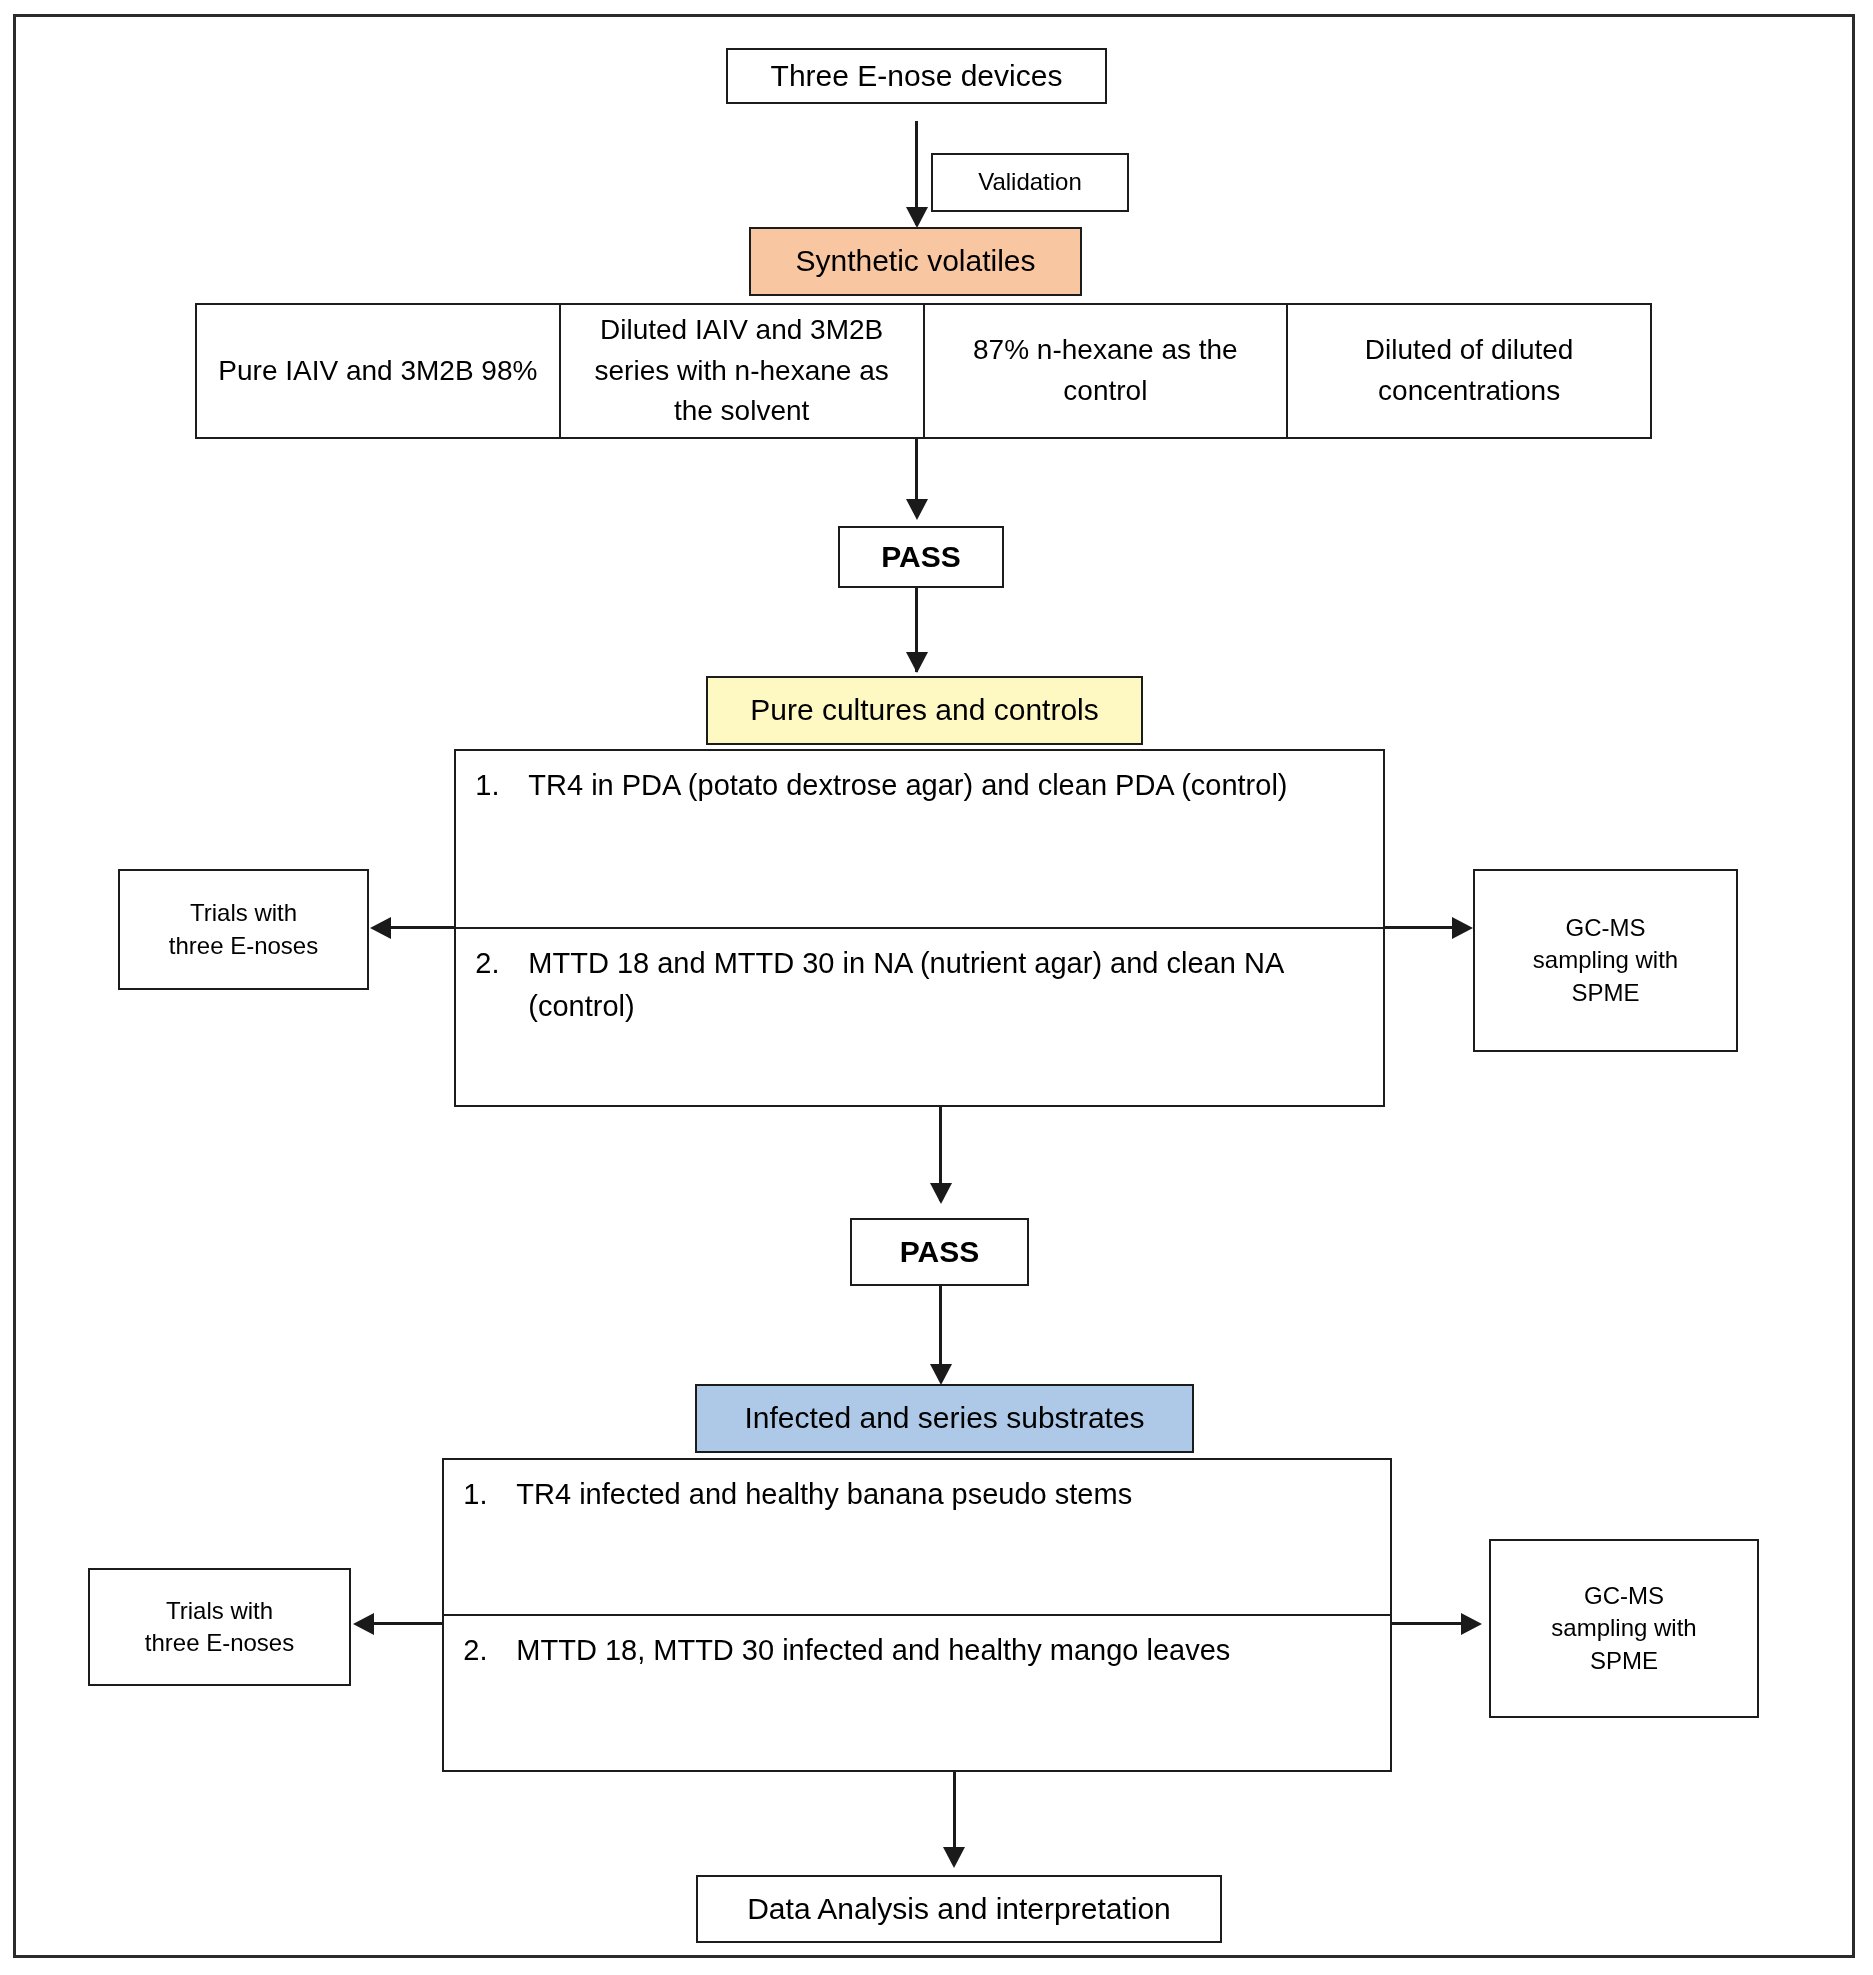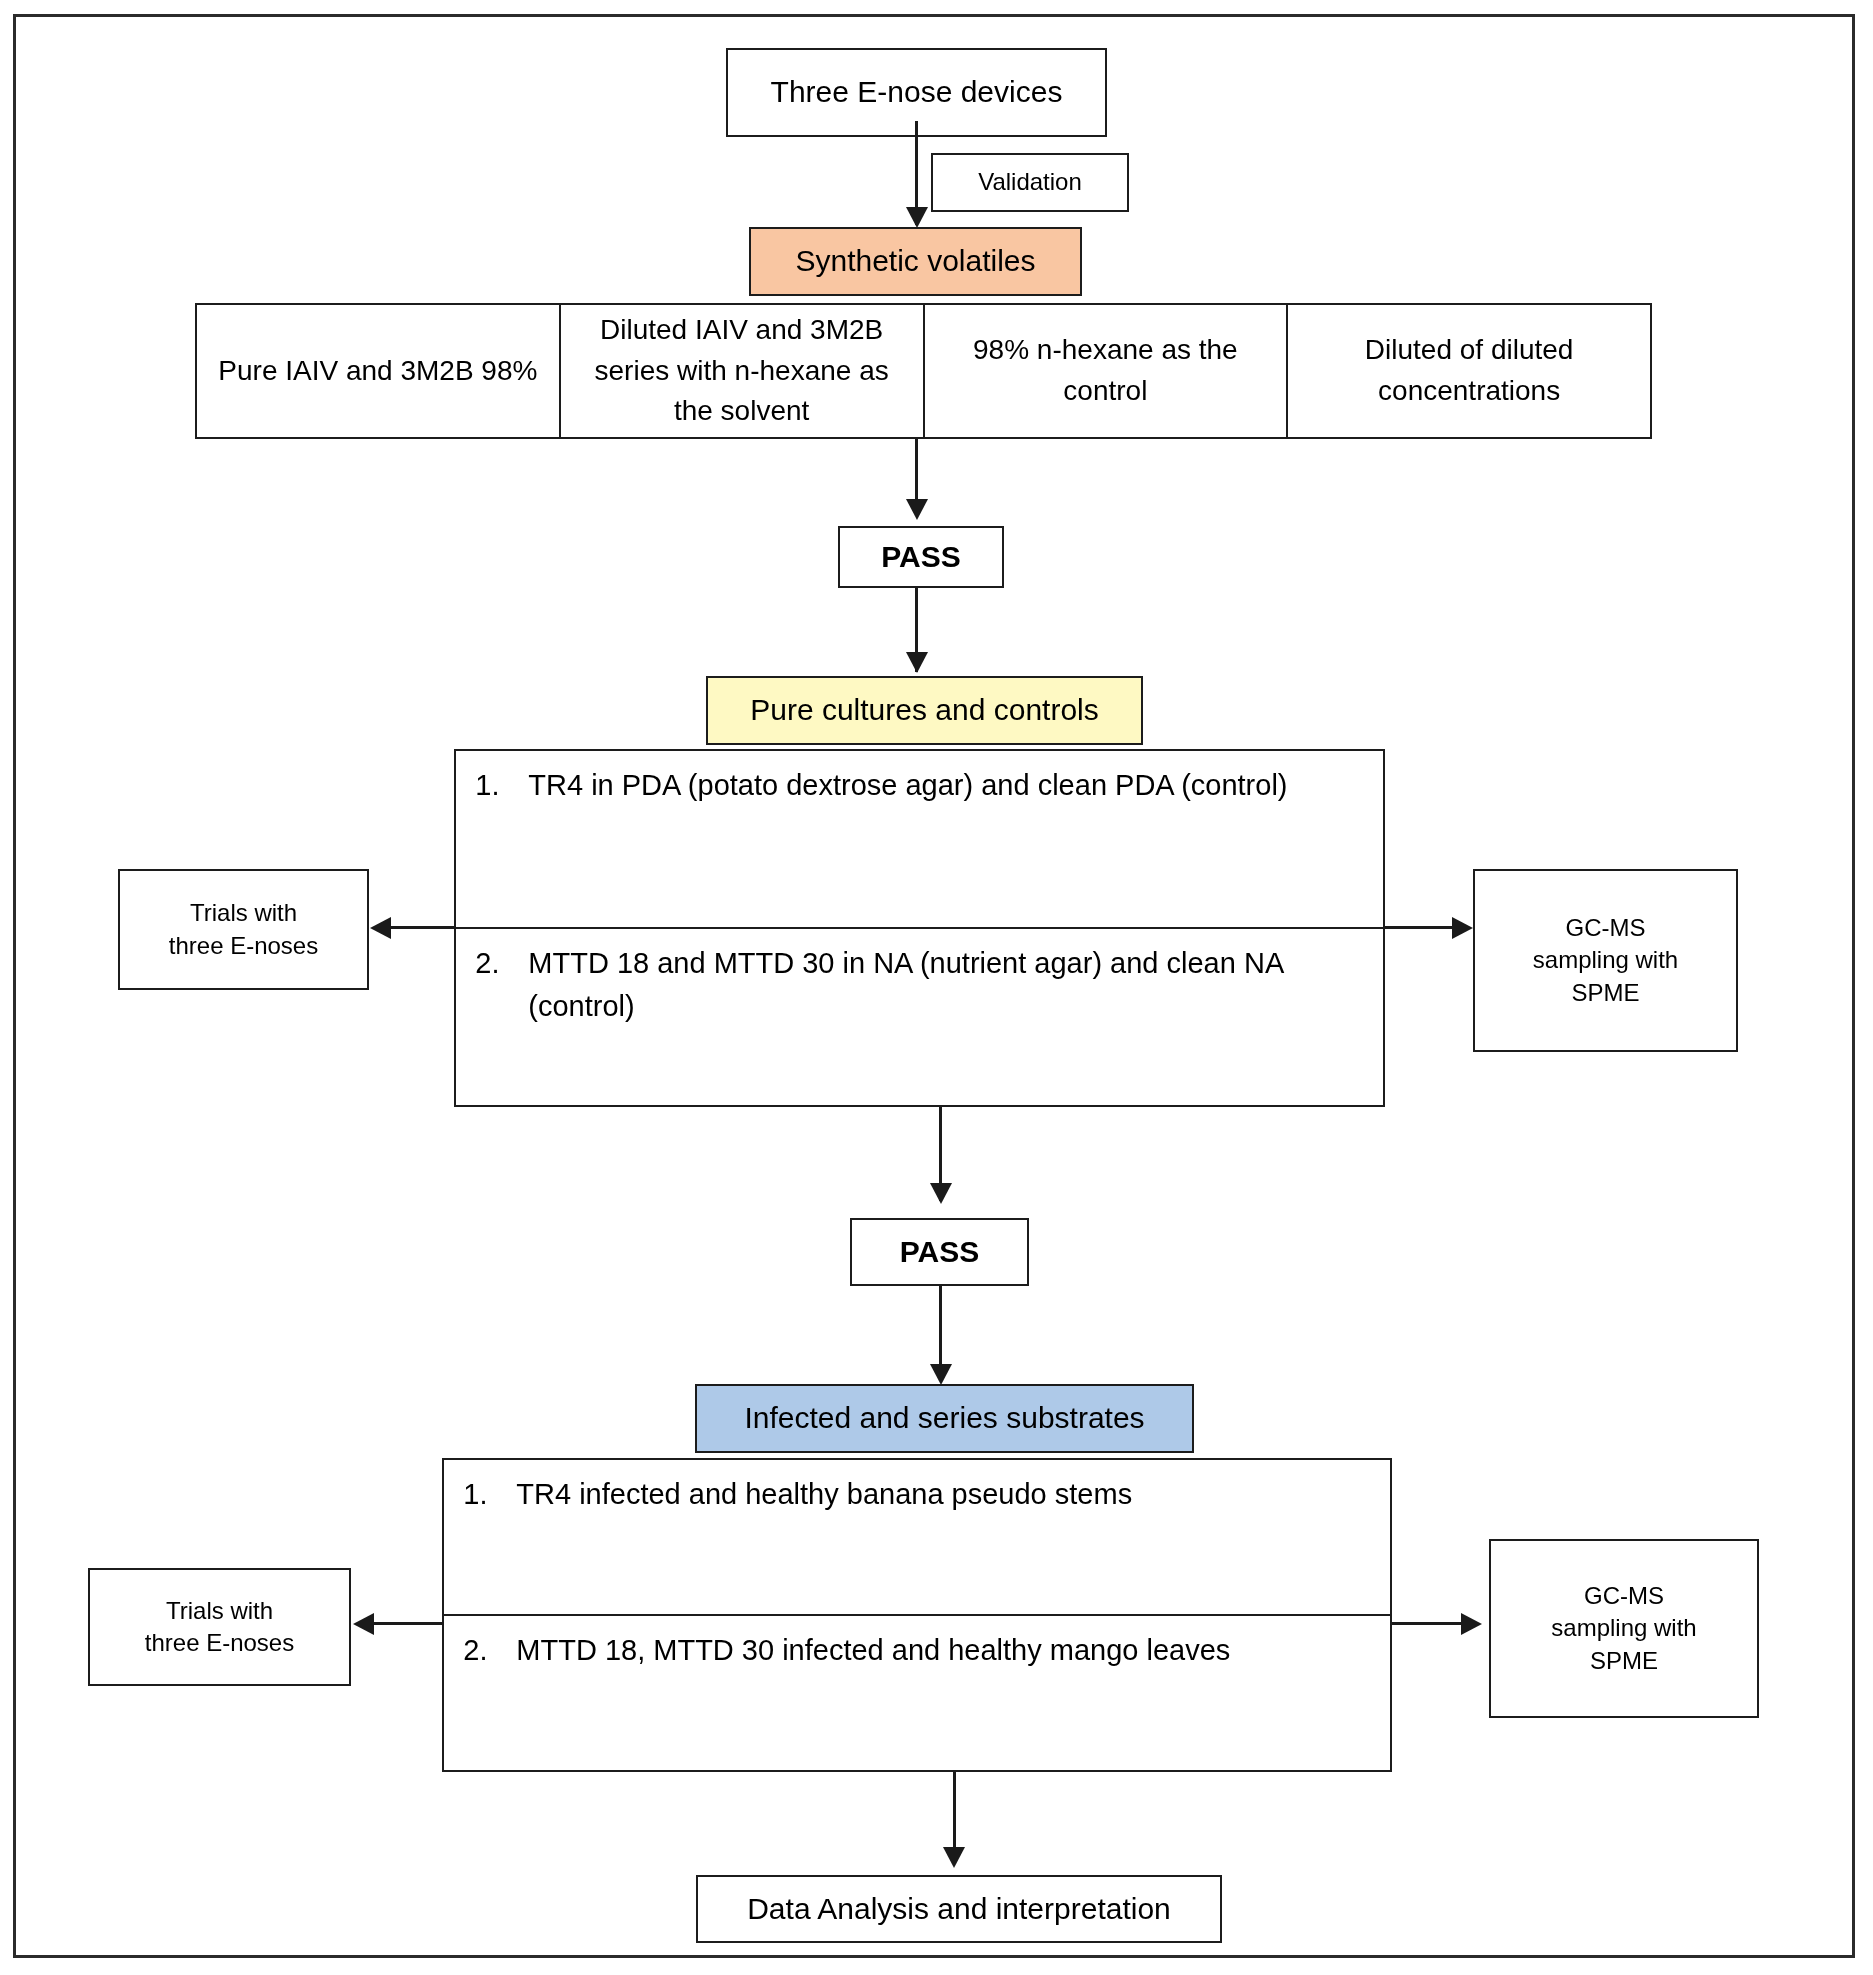--- a/index.html
+++ b/index.html
@@ -130,39 +130,39 @@
     border-left: 21px solid #1a1a1a;
   }
 </style>
 </head>
 <body>
 
 <div id="canvas">
 
   <div id="outer-frame"></div>
 
-  <div class="node fs-lg" style="left:726px; top:48px; width:381px; height:89px;">
+  <div class="node fs-lg" style="left:726px; top:48px; width:381px; height:56px;">
     <span>Three E-nose devices</span>
   </div>
 
   <div class="vline" style="left:915px; top:121px; height:104px;"></div>
   <div class="arrow-down" style="left:906px; top:207px;"></div>
 
   <div class="node plain fs-md" style="left:931px; top:153px; width:198px; height:59px;">
     <span>Validation</span>
   </div>
 
   <div class="node fs-lg fill-orange" style="left:749px; top:227px; width:333px; height:69px;">
     <span>Synthetic volatiles</span>
   </div>
 
   <div class="group-box row" style="left:195px; top:303px; width:1457px; height:136px;">
     <div class="cell">Pure IAIV and 3M2B 98%</div>
     <div class="cell">Diluted IAIV and 3M2B series with n-hexane as the solvent</div>
-    <div class="cell">98% n-hexane as the control</div>
+    <div class="cell">87% n-hexane as the control</div>
     <div class="cell">Diluted of diluted concentrations</div>
   </div>
 
   <div class="vline" style="left:915px; top:439px; height:77px;"></div>
   <div class="arrow-down" style="left:906px; top:499px;"></div>
 
   <div class="node fs-lg bold" style="left:838px; top:526px; width:166px; height:62px;">
     <span>PASS</span>
   </div>
 

